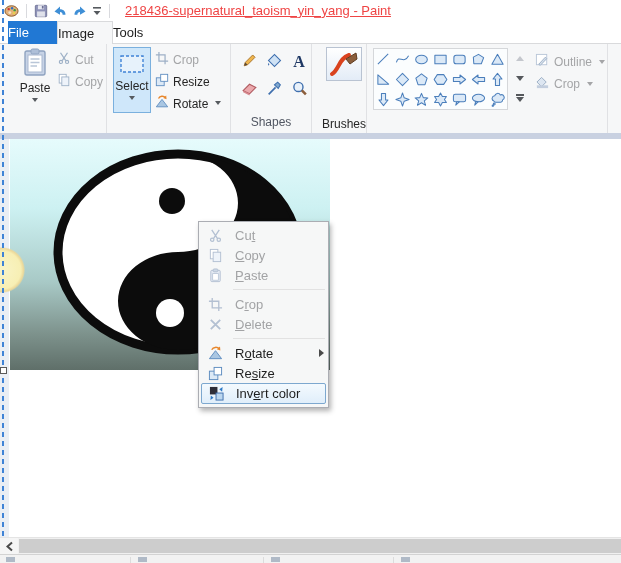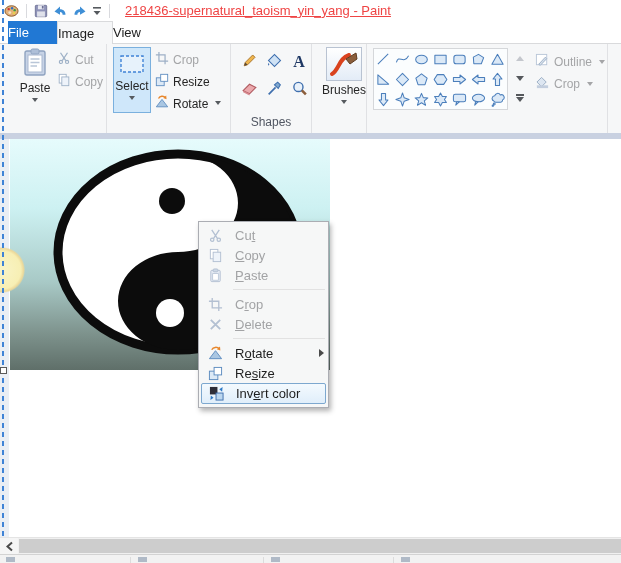--- a/index.html
+++ b/index.html
@@ -36,21 +36,21 @@
   .caret{width:0;height:0;border-left:3.5px solid transparent;border-right:3.5px solid transparent;
          border-top:4px solid #565a5f;margin-top:3px;}
   .caret.inline{display:inline-block;margin:0 0 1px 3px;}
   .caret.gray{border-top-color:#a4a5a7;}
   .smallrow{position:absolute;display:flex;align-items:center;gap:4px;font-size:12px;color:#262626;white-space:nowrap;}
   .smallrow.disabled{color:#a4a5a7;}
   .selectbtn{left:6px;top:3px;width:38px;height:66px;background:#cfe7fa;border:1px solid #7ab0de;
              box-sizing:border-box;justify-content:flex-start;padding-top:6px;}
   .pastebtn{left:14px;top:4px;width:42px;height:64px;}
   .toolbtn{position:absolute;width:20px;height:20px;display:flex;align-items:center;justify-content:center;}
-  .brushbtn{left:10px;top:3px;}
+  .brushbtn{left:10px;top:3px;gap:34px;}
   .brush-frame{width:36px;height:34px;border:1px solid #b9c3d2;background:linear-gradient(#ffffff,#e3ecf7);
                display:flex;align-items:center;justify-content:center;box-sizing:border-box;}
   .shape-grid{position:absolute;left:6px;top:4px;width:135px;height:62px;background:#fbfdfe;
               border:1px solid #d5d7da;box-sizing:border-box;display:grid;
               grid-template-columns:repeat(7,19px);grid-template-rows:repeat(3,20px);}
   .shape-cell{display:flex;align-items:center;justify-content:center;}
   .shape-cell svg{width:15px;height:15px;stroke:#4a7ebb;fill:#dbe9f7;stroke-width:1.1;stroke-linejoin:round;}
   .shape-scroll{position:absolute;left:146px;top:4px;width:14px;height:62px;display:flex;flex-direction:column;}
   .sbtn{height:20px;display:flex;align-items:center;justify-content:center;}
   .tri-up{width:0;height:0;border-left:4px solid transparent;border-right:4px solid transparent;border-bottom:5px solid #c4c7cd;}
@@ -144,21 +144,21 @@
           </svg>
       </span>
       <span class="qat-sep"></span>
     </div>
     <span class="win-title">218436-supernatural_taoism_yin_yang - Paint</span>
   </div>
 
   <div class="tabsbar">
     <div class="tab tab-file">File</div>
     <div class="tab tab-home">Image</div>
-    <div class="tab tab-view">View</div>
+    <div class="tab tab-view">Tools</div>
   </div>
 
   <div class="ribbon">
 
     <div class="rgroup g-clip">
       <div class="bigbtn pastebtn">
         <span>
           <svg width="24" height="28" viewBox="0 0 24 28">
               <rect x="2" y="3" width="20" height="24" rx="2" fill="#c7d3e6" stroke="#8fa3c0" stroke-width="1.4"></rect>
               <rect x="8" y="1" width="8" height="5" rx="1.5" fill="#aebfd8" stroke="#8fa3c0"></rect>

